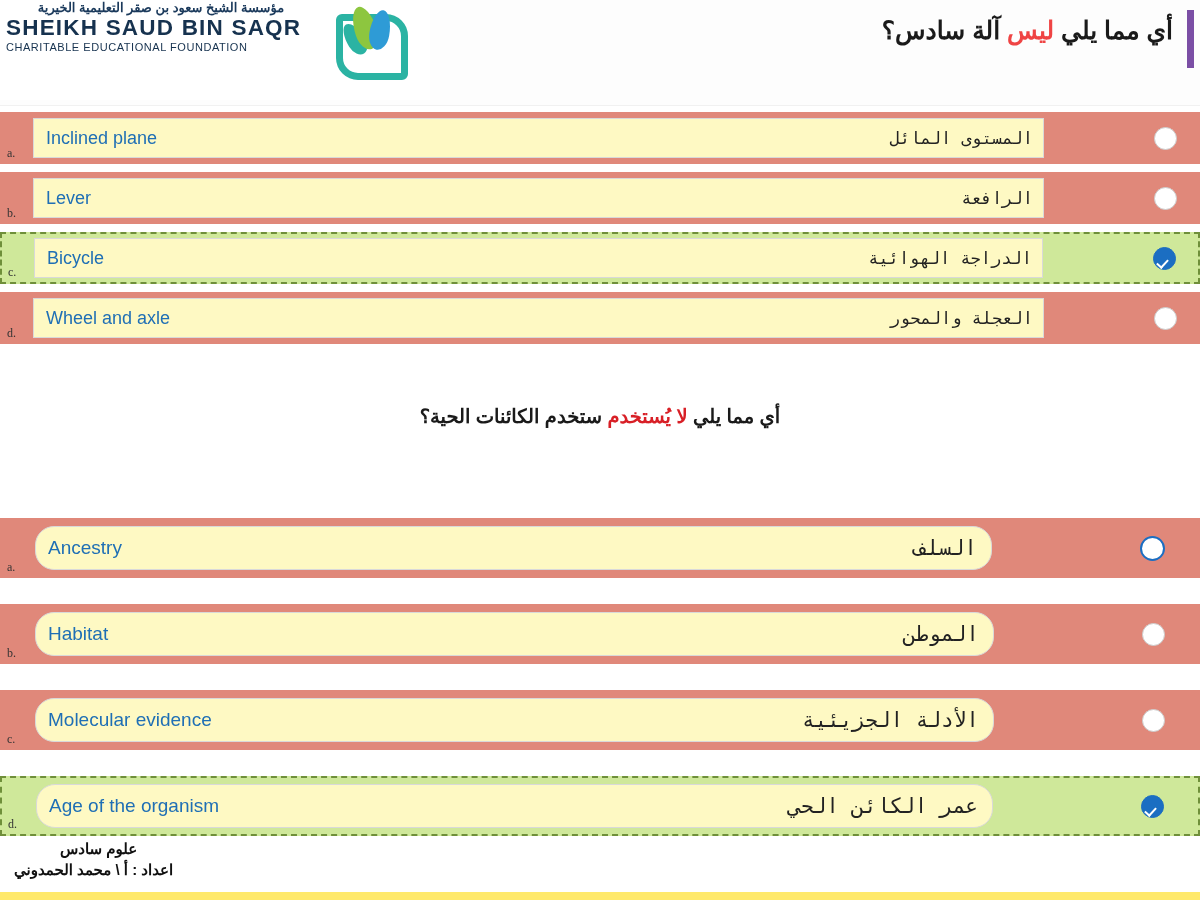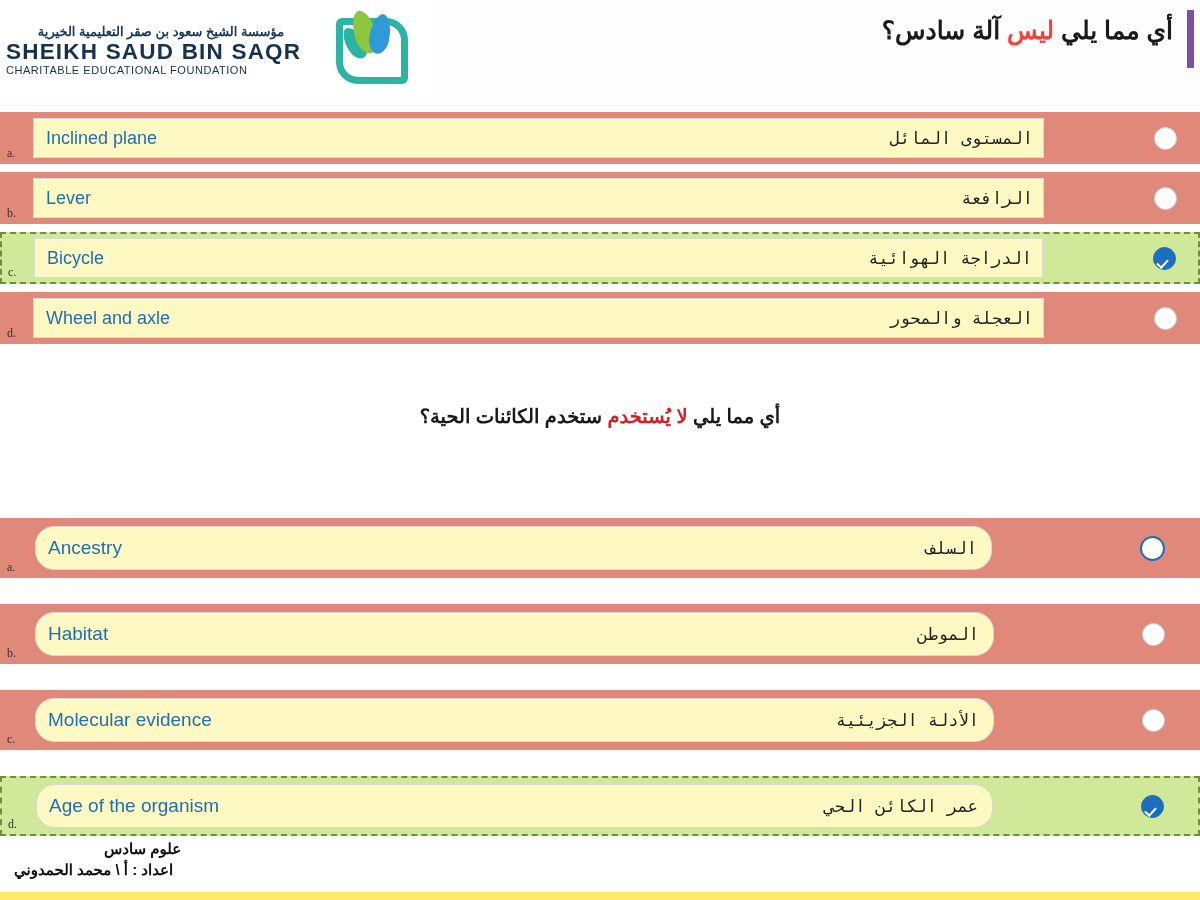--- a/index.html
+++ b/index.html
@@ -24,21 +24,21 @@
     border-bottom: 1px solid #f1f1f1;
   }
   .logo-block {
     position: absolute;
     left: 0px;
     top: 0px;
     width: 430px;
     height: 100px;
     background: #ffffff;
     display: flex;
-    align-items: center;
+    align-items: flex-start;
   }
   .logo-text {
     padding-left: 6px;
     width: 310px;
     text-align: left;
   }
   .logo-ar {
     font-size: 13px;
     font-weight: bold;
     color: #1b3a5c;
@@ -236,38 +236,38 @@
     color: #1a1a1a;
     letter-spacing: 0.4px;
   }
   .q2-title .hl { color: #d81f26; }
 
   
   #sec2 { top: 518px; }
   #sec2 .opt-row { height: 60px; margin-bottom: 26px; }
   #sec2 .opt-card { height: 44px; border-radius: 19px; }
   #sec2 .opt-en { font-size: 19px; }
-  #sec2 .opt-ar { font-size: 17px; }
+  #sec2 .opt-ar { font-size: 21px; }
 
   
   .footer {
     position: absolute;
     left: 0;
     bottom: 0;
     width: 1200px;
     height: 62px;
     background: #ffffff;
   }
   .footer .line1 {
     direction: rtl;
     text-align: left;
     font-size: 15px;
     font-weight: bold;
     color: #111111;
-    padding-left: 104px;
+    padding-left: 60px;
     padding-top: 2px;
   }
   .footer .line2 {
     direction: rtl;
     text-align: left;
     font-size: 15px;
     font-weight: bold;
     color: #111111;
     padding-left: 14px;
     padding-top: 3px;

